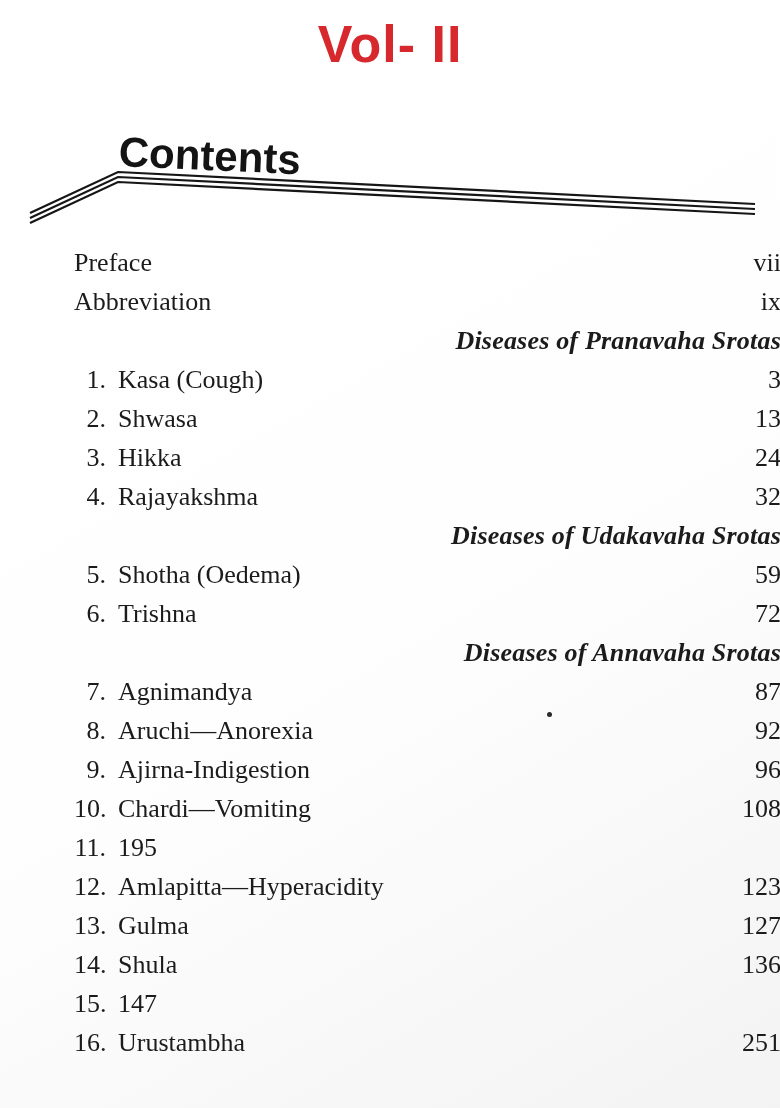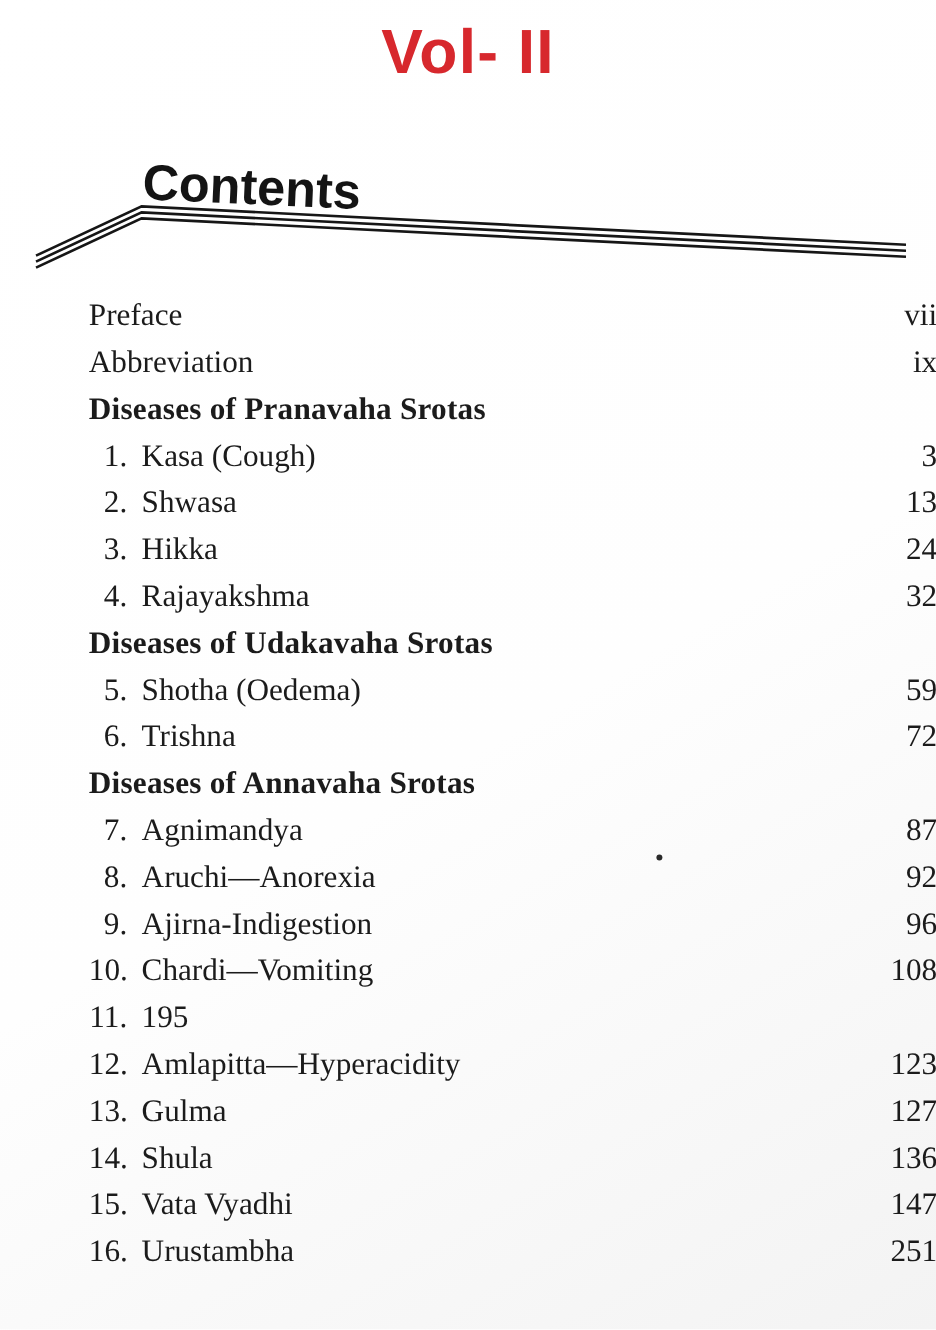--- a/index.html
+++ b/index.html
@@ -57,24 +57,25 @@
   .row .title { flex: 1 1 auto; overflow: hidden; }
   .row .pg { flex: none; text-align: right; }
   .part-row {
     height: 39px; line-height: 39px;
     text-align: center;
     font-weight: 700;
     font-size: 27px;
   }
   .heading-row {
     height: 39px; line-height: 39px;
-    text-align: left;
+    text-align: right;
     font-weight: 700;
     font-size: 26px;
     letter-spacing: 0.2px;
+    font-style: italic;
   }
   .speck {
     position: absolute;
     left: 547px; top: 712px;
     width: 5px; height: 5px;
     border-radius: 50%;
     background: #2a2a2a;
   }
 </style>
 </head>
@@ -184,21 +185,20 @@
       </div>
       <div class="row">
         <span class="num">14.</span>
         <span class="gapcol"></span>
         <span class="title">Shula</span>
         <span class="pg">136</span>
       </div>
       <div class="row">
         <span class="num">15.</span>
         <span class="gapcol"></span>
-        <span class="title">Vata Vyadhi</span>
         <span class="pg">147</span>
       </div>
       <div class="row">
         <span class="num">16.</span>
         <span class="gapcol"></span>
         <span class="title">Urustambha</span>
         <span class="pg">251</span>
       </div>
     </div>
 

